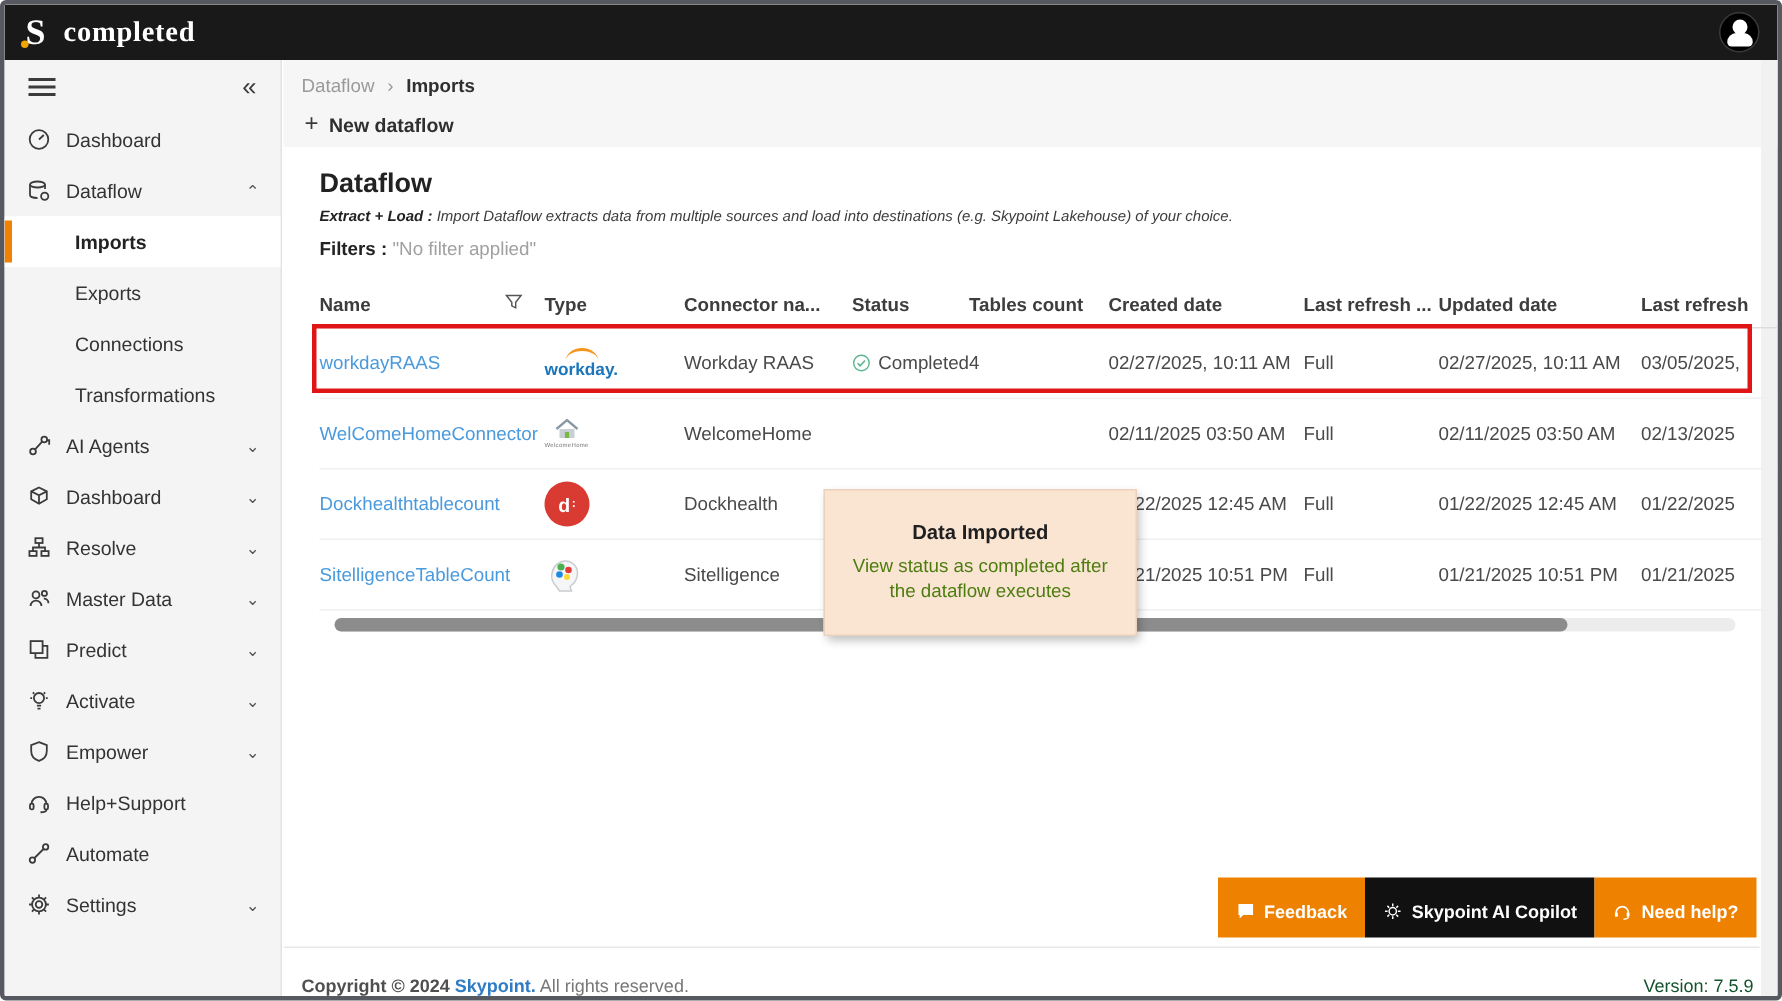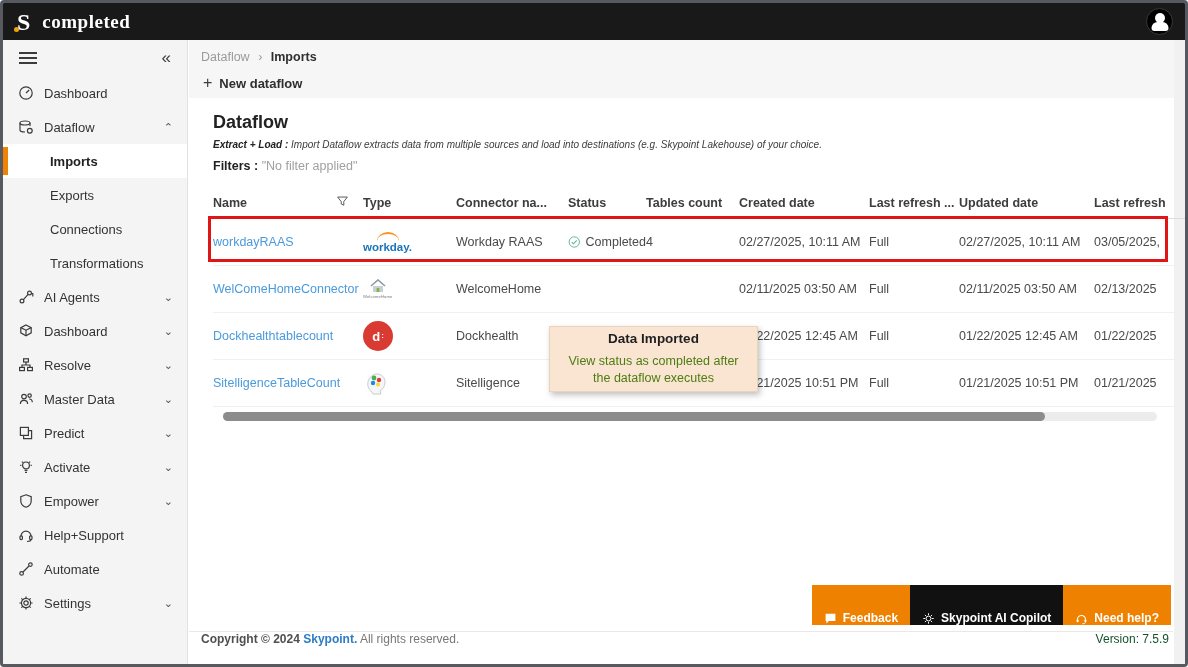--- a/index.html
+++ b/index.html
@@ -65,35 +65,35 @@
   .logo-workday .arc { width:22px; height:9px; border:2px solid #f7941d; border-bottom:none; border-left-color:transparent; border-right-color:transparent; border-radius:50% 50% 0 0 / 100% 100% 0 0; border-left:none; border-right:none; margin-bottom:1px; }
   .logo-workday .wd { color:#1a75bb; font-weight:bold; font-size:11.5px; }
   .logo-house { display:inline-flex; flex-direction:column; align-items:center; }
   .logo-house .txtbar { font-size:4px; color:#777; letter-spacing:0.2px; margin-top:1px; }
   .logo-dock { width:30px; height:30px; border-radius:50%; background:#d93a32; color:#fff; display:flex; align-items:center; justify-content:center; font-weight:bold; font-size:13px; line-height:1; }
   .logo-dock .colon { font-size:8px; margin-left:1px; letter-spacing:0; }
   .logo-sit { position:relative; width:26px; height:26px; }
 
   
   .red-box { position:absolute; border:3px solid #e01616; pointer-events:none; }
-  .tooltip { position:absolute; background:#fae5d3; border:1px solid #ecd2ba; box-shadow:2px 3px 6px rgba(0,0,0,0.25); padding:4px 14px; width:209px; text-align:center; z-index:5; }
+  .tooltip { position:absolute; background:#fae5d3; border:1px solid #ecd2ba; box-shadow:2px 3px 6px rgba(0,0,0,0.25); padding:20px 14px; width:209px; text-align:center; z-index:5; }
   .tooltip .tt-title { font-weight:bold; font-size:13.5px; color:#1f1f1f; margin-bottom:7px; }
   .tooltip .tt-body { font-size:12.5px; color:#4d7c0f; line-height:1.35; text-align:center; }
 
   
   .hscroll { position:absolute; left:10px; right:28px; top:0; height:9px; background:#ececec; border-radius:5px; }
   .hscroll .thumb { position:absolute; left:0; top:0; height:9px; width:88%; background:#8c8c8c; border-radius:5px; cursor:grab; }
 
   
   .actions { position:absolute; right:14px; bottom:39px; display:flex; }
-  .abtn { height:40px; display:flex; align-items:flex-end; gap:6px; padding:0 12px; font-size:12px; font-weight:bold; color:#fff; cursor:pointer; }
+  .abtn { height:40px; display:flex; align-items:flex-start; gap:6px; padding:16px 12px; font-size:12px; font-weight:bold; color:#fff; cursor:pointer; }
   .abtn svg { width:13px; height:13px; }
   .abtn.orange { background:#ef8100; }
   .abtn.black { background:#111; }
-  .footer { position:absolute; left:0; right:12px; bottom:0; height:33px; border-top:1px solid #e8e8e8; display:flex; align-items:flex-start; padding:0 4px 0 12px; font-size:12px; }
+  .footer { position:absolute; left:0; right:12px; bottom:0; height:33px; border-top:1px solid #e8e8e8; display:flex; align-items:flex-end; padding:0 4px 0 12px; font-size:12px; }
   .copyright { color:#777; }
   .copyright b { color:#4f4f4f; }
   .copyright .splink { color:#2e7cc4; font-weight:bold; cursor:pointer; }
   .version { margin-left:auto; color:#14532d; }
 </style>
 </head>
 <body>
 
 <div class="frame">
 

